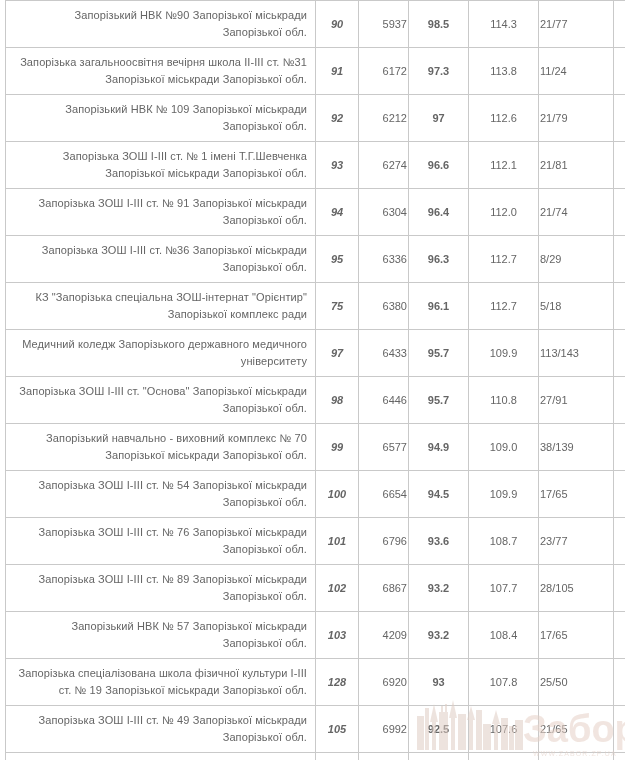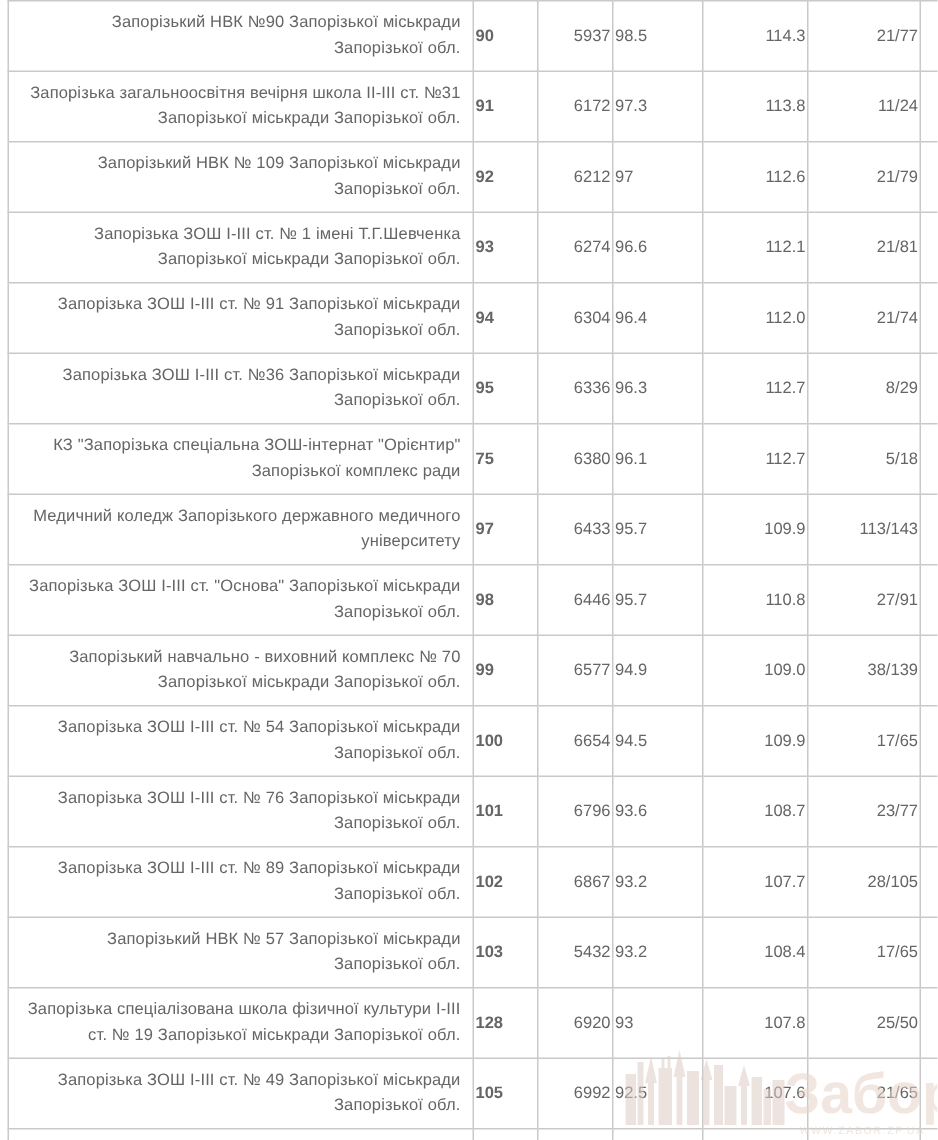--- a/index.html
+++ b/index.html
@@ -48,42 +48,43 @@
   }
 
   td.c-name {
     width: 292px;
     padding: 6px 8px 6px 9px;
     text-align: right;
     letter-spacing: .1px;
   }
   td.c-rank {
     width: 40px;
-    text-align: left;
+    text-align: center;
     font-weight: bold;
     color: #4d4d4d;
     font-size: 11px;
+    font-style: italic;
   }
   td.c-score {
     width: 47px;
     text-align: right;
   }
   td.c-bold {
     width: 57px;
-    text-align: left;
-    font-weight: normal;
+    text-align: center;
+    font-weight: bold;
     color: #4d4d4d;
   }
   td.c-avg {
     width: 67px;
-    text-align: right;
+    text-align: center;
   }
   td.c-ratio {
     width: 72px;
-    text-align: right;
+    text-align: left;
     margin-top: 36px;
   }
   td.c-last {
     width: 55px;
     text-align: center;
     border-right: 1px solid #c9c9c9;
   }
   .nm-line { display: block; white-space: nowrap; }
 </style>
 </head>
@@ -246,21 +247,21 @@
         <td class="c-avg">107.7</td>
         <td class="c-ratio">28/105</td>
         <td class="c-last">86</td>
       </tr>
       <tr>
         <td class="c-name">
           <span class="nm-line">Запорізький НВК № 57 Запорізької міськради</span>
           <span class="nm-line">Запорізької обл.</span>
         </td>
         <td class="c-rank">103</td>
-        <td class="c-score">5432</td>
+        <td class="c-score">4209</td>
         <td class="c-bold">93.2</td>
         <td class="c-avg">108.4</td>
         <td class="c-ratio">17/65</td>
         <td class="c-last">88</td>
       </tr>
       <tr>
         <td class="c-name">
           <span class="nm-line">Запорізька спеціалізована школа фізичної культури I-III</span>
           <span class="nm-line">ст. № 19 Запорізької міськради Запорізької обл.</span>
         </td>

